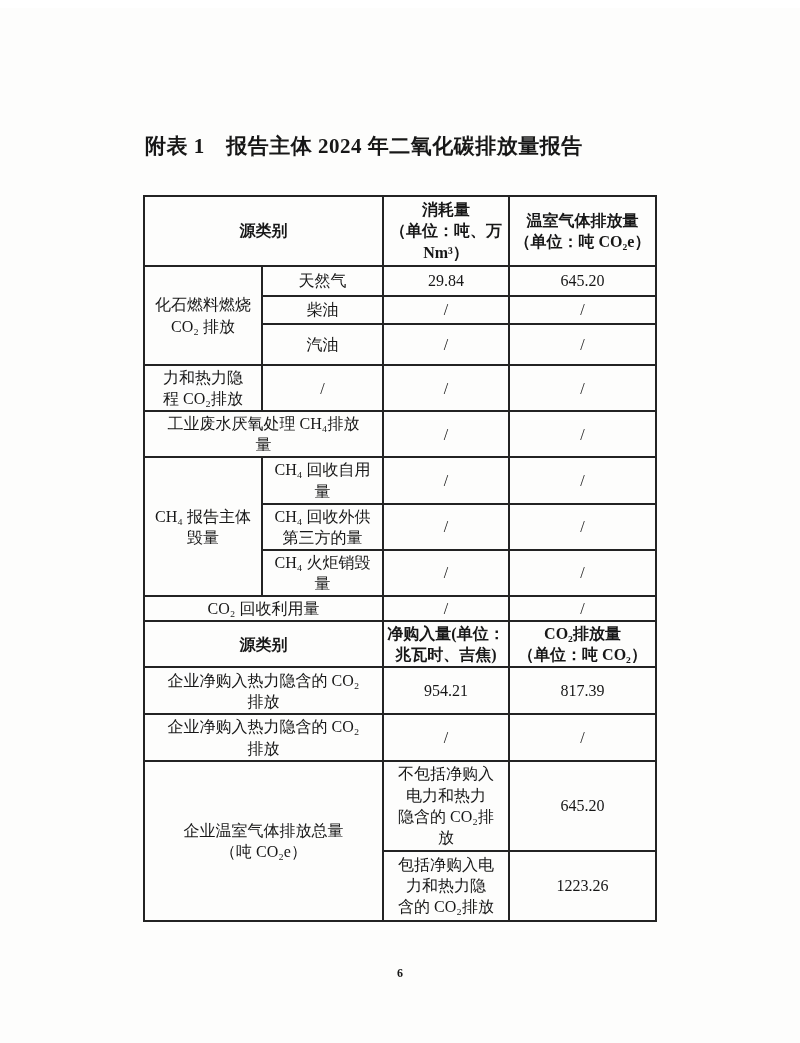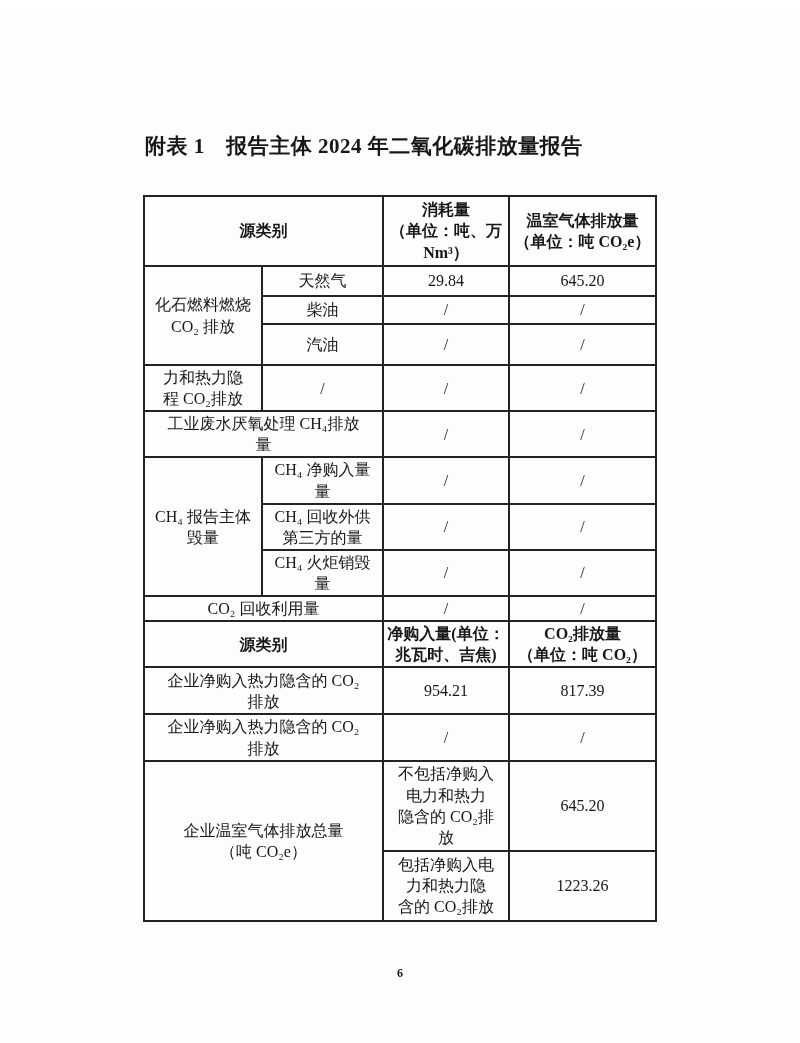--- a/index.html
+++ b/index.html
@@ -105,21 +105,21 @@
     <tr style="height:45px">
       <td colspan="2">工业废水厌氧处理  CH₄排放
 量</td>
       <td>/</td>
       <td>/</td>
     </tr>
 
     <tr style="height:46px">
       <td rowspan="3">CH₄ 报告主体
 毁量</td>
-      <td>CH₄ 净购入量
+      <td>CH₄ 回收自用
 量</td>
       <td>/</td>
       <td>/</td>
     </tr>
     <tr style="height:40px">
       <td>CH₄ 回收外供
 第三方的量</td>
       <td>/</td>
       <td>/</td>
     </tr>

